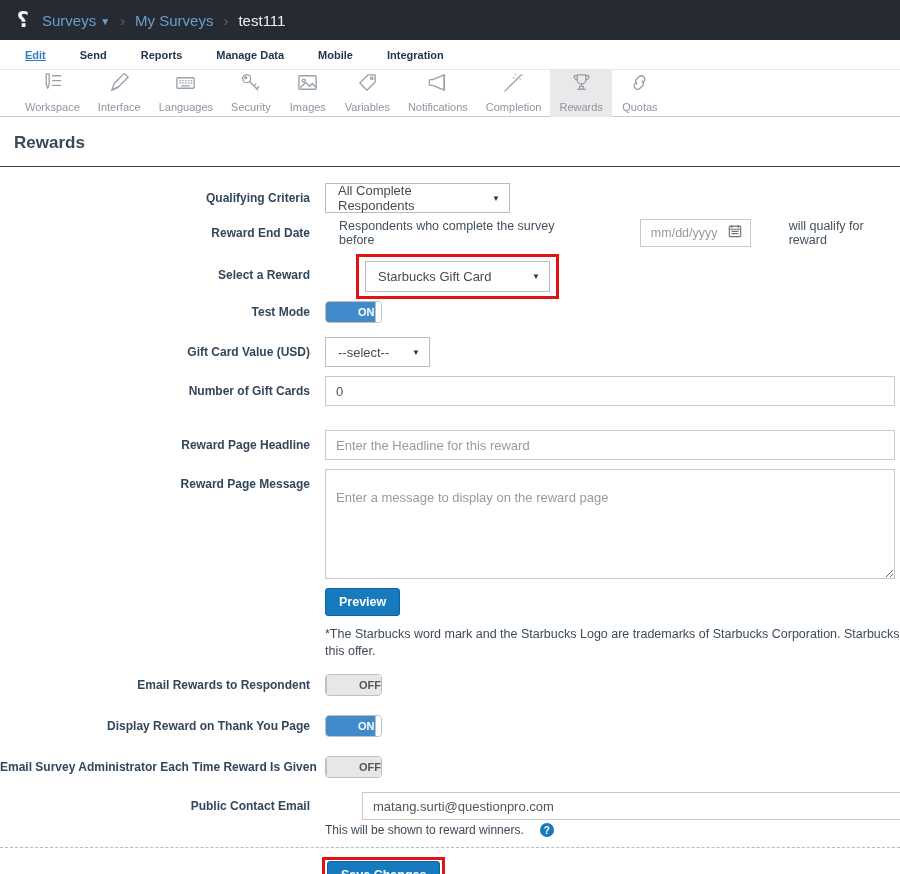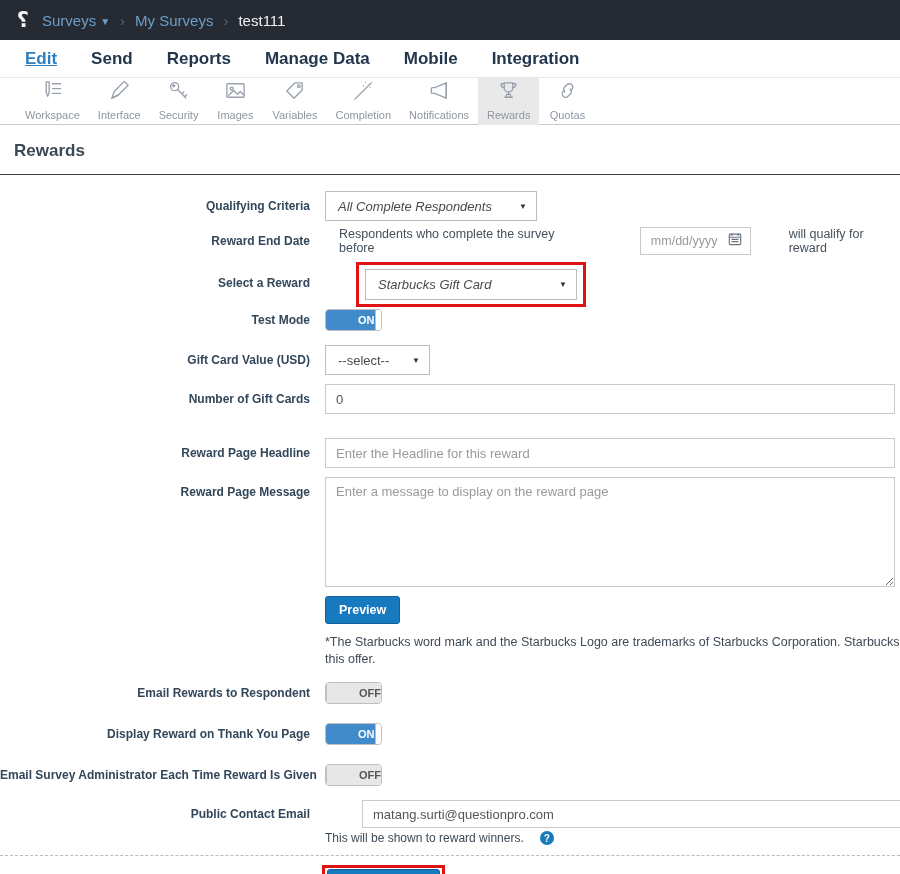--- a/index.html
+++ b/index.html
@@ -21,21 +21,21 @@
   }
   .crumb { font-size:15px; color:#6d9ec7; cursor:pointer; }
   .crumb.current { color:#f0f0f0; }
   .crumb .caret { font-size:10px; vertical-align:1px; margin-left:4px; }
   .crumb-sep { color:#5a6671; font-size:15px; }
   
   .tabs {
     display:flex; gap:34px; padding:9px 0 8px 25px;
     border-bottom:1px solid #e8e8e8; background:#fff;
   }
-  .tab { font-size:17px; font-weight:bold; color:#22374e; cursor:pointer; }
+  .tab { font-size:11px; font-weight:bold; color:#22374e; cursor:pointer; }
   .tab.active { color:#2e7fc1; text-decoration:underline; }
   
   .toolbar {
     display:flex; align-items:flex-start; padding:0 0 0 16px;
     border-bottom:1px solid #c9c9c9; background:#fff; height:47px;
   }
   .tool {
     display:flex; flex-direction:column; align-items:center; justify-content:flex-end;
     padding:5px 9px 4px; cursor:pointer; height:47px; min-width:56px;
   }
@@ -54,21 +54,21 @@
     color:#33475b; padding-right:0; white-space:nowrap;
   }
   .ctrl { margin-left:15px; display:flex; align-items:center; gap:10px; }
   .inline-txt { font-size:12.5px; color:#44505c; }
   
   .select {
     height:30px; border:1px solid #bdbdbd; background:#fff; display:inline-flex;
     align-items:center; justify-content:space-between; padding:0 9px 0 12px;
     font-size:13px; color:#4a4a4a; cursor:pointer;
   }
-  .w225 { width:212px;font-style:italic; } .w105 { width:105px; }
+  .w225 { width:185px; } .w105 { width:105px; }
   .select .caret { font-size:8px; color:#333; margin-left:8px; }
   
   .red-box { border:3px solid #e01313; display:inline-block; padding:4px 6px; }
   .red-box-tight { border:3px solid #e01313; display:inline-block; padding:1px 2px; }
   
   .date-box {
     width:116px; height:28px; border:1px solid #c9c9c9; display:inline-flex;
     align-items:center; justify-content:space-between; padding:0 8px 0 10px; cursor:text;
   }
   .date-box .ph { font-size:12.5px; color:#9a9a9a; }
@@ -86,21 +86,21 @@
   .toggle.off .txt { background:#e7e7e7; color:#555; order:1; }
   .toggle.off .knob { order:0; border-right:1px solid #bfbfbf; border-radius:3px 0 0 3px; }
   
   .tinput {
     width:570px; height:30px; border:1px solid #c9c9c9; font-size:13px; color:#555;
     padding:0 10px; font-family:"Liberation Sans", sans-serif; outline:none;
   }
   .tinput::placeholder, textarea::placeholder { color:#9a9a9a; }
   textarea.tarea {
     width:570px; height:110px; border:1px solid #c9c9c9; font-size:13px; color:#0f766e;
-    padding:6px 10px; font-family:"Liberation Sans", sans-serif; resize:vertical; outline:none;
+    padding:20px 10px; font-family:"Liberation Sans", sans-serif; resize:vertical; outline:none;
   }
   .email-input { height:28px; }
   
   .btn {
     background:#1779be; color:#fff; border:1px solid #10619c; border-radius:3px;
     font-size:12.5px; font-weight:bold; padding:6px 13px; cursor:pointer;
     font-family:"Liberation Sans", sans-serif;
   }
   .offset { margin-left:325px; }
   .disclaimer { font-size:12.5px; color:#3d4a57; width:680px; line-height:17px; }
@@ -146,20 +146,27 @@
   </div>
   <div class="tool">
     <span><svg viewBox="0 0 24 24">
           <path d="M4 20l2.5-7L17 2.5 21 6.5 10.5 17z"></path>
           <path d="M4 20l6.5-3.5"></path>
         </svg></span>
     <span class="tlabel">Interface</span>
   </div>
   <div class="tool">
     <span><svg viewBox="0 0 24 24">
+          <rect x="3" y="7" width="18" height="11" rx="1"></rect>
+          <path d="M6 10h.5M9 10h.5M12 10h.5M15 10h.5M18 10h.5M6 12.5h.5M9 12.5h.5M12 12.5h.5M15 12.5h.5M18 12.5h.5M8 15.5h8"></path>
+        </svg></span>
+    <span class="tlabel">Languages</span>
+  </div>
+  <div class="tool">
+    <span><svg viewBox="0 0 24 24">
           <circle cx="8" cy="8" r="4.2"></circle>
           <circle cx="7" cy="7" r="1"></circle>
           <path d="M11 11l8.5 8.5M15.5 15.5l2-2M18.5 18.5l2-2"></path>
         </svg></span>
     <span class="tlabel">Security</span>
   </div>
   <div class="tool">
     <span><svg viewBox="0 0 24 24">
           <rect x="3" y="5" width="18" height="14" rx="1"></rect>
           <circle cx="8" cy="10" r="1.6"></circle>
@@ -169,31 +176,31 @@
   </div>
   <div class="tool">
     <span><svg viewBox="0 0 24 24">
           <path d="M20 4h-7.5L4 12.5 11.5 20 20 11.5z"></path>
           <circle cx="16.5" cy="7.5" r="1.3"></circle>
         </svg></span>
     <span class="tlabel">Variables</span>
   </div>
   <div class="tool">
     <span><svg viewBox="0 0 24 24">
+          <path d="M19 4L7 9H4.5a1 1 0 0 0-1 1v4a1 1 0 0 0 1 1H7l12 5z"></path>
+          <path d="M19 4v16"></path>
+        </svg></span>
+    <span class="tlabel">Notifications</span>
+  </div>
+  <div class="tool">
+    <span><svg viewBox="0 0 24 24">
           <path d="M3 21L16 8M16 8l3.5-3.5"></path>
           <path d="M14 3.5h.01M19 8.5h.01M21 4h.01M12 7h.01"></path>
         </svg></span>
     <span class="tlabel">Completion</span>
-  </div>
-  <div class="tool">
-    <span><svg viewBox="0 0 24 24">
-          <path d="M19 4L7 9H4.5a1 1 0 0 0-1 1v4a1 1 0 0 0 1 1H7l12 5z"></path>
-          <path d="M19 4v16"></path>
-        </svg></span>
-    <span class="tlabel">Notifications</span>
   </div>
   <div class="tool active">
     <span><svg viewBox="0 0 24 24">
           <path d="M7.5 4h9v5a4.5 4.5 0 0 1-9 0z"></path>
           <path d="M7.5 5H4.5a3 3 0 0 0 3.2 4M16.5 5h3a3 3 0 0 1-3.2 4"></path>
           <path d="M12 13.5V16M10 16h4v3h-4zM8 19h8"></path>
         </svg></span>
     <span class="tlabel">Rewards</span>
   </div>
   <div class="tool">

